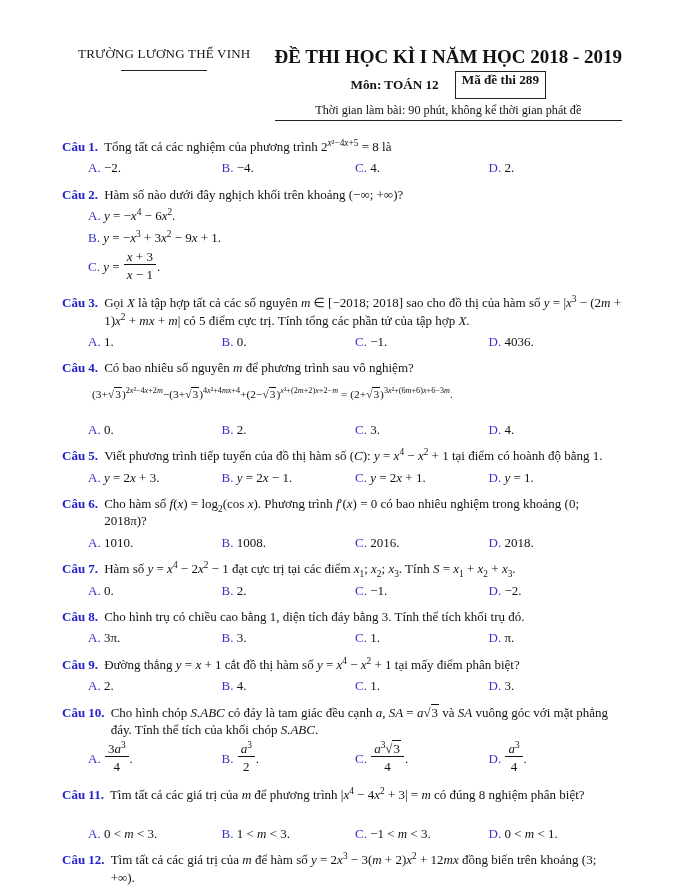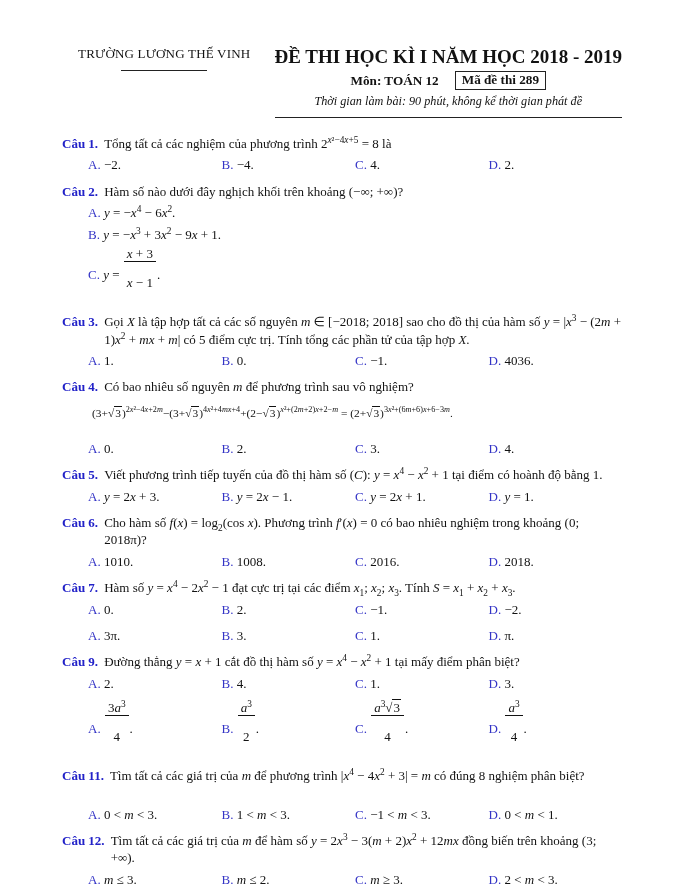--- a/index.html
+++ b/index.html
@@ -23,39 +23,39 @@
   
   .header{display:flex;align-items:flex-start;}
   .header-left{width:252px;text-align:center;}
   .school{font-weight:normal;font-size:13px;letter-spacing:0.2px;}
   .rule{width:86px;border-top:1.2px solid #222;margin:8px auto 10px auto;height:0;}
   .name-line{font-size:11.8px;text-align:left;margin-left:16px;white-space:nowrap;}
   .header-right{flex:1;margin-left:8px;text-align:center;}
   .exam-title{font-weight:bold;font-size:19px;white-space:nowrap;}
   .subject-row{display:flex;justify-content:center;align-items:center;gap:16px;margin-top:3px;}
   .subject{font-weight:bold;font-size:13.2px;}
-  .code-box{font-weight:bold;font-size:13.2px;border:1px solid #222;padding:0 6px 1px 6px;}
-  .time-note{font-style:italic;font-size:12.2px;border-bottom:1px solid #222;margin-top:4px;padding-bottom:8px;white-space:nowrap;}
+  .code-box{font-weight:bold;font-size:13.2px;border:1px solid #222;padding:0 6px 10px 6px;}
+  .time-note{font-size:12.2px;border-bottom:1px solid #222;margin-top:4px;padding-bottom:2px;white-space:nowrap;}
 
   
   .questions{margin-top:17px;}
   .question{margin-bottom:9px;}
   .q-row{display:grid;grid-template-columns:max-content 1fr;column-gap:6px;line-height:1.34;}
   .q-label{color:var(--qblue);font-weight:bold;white-space:nowrap;}
   .q-formula{margin:11px 0 0 30px;font-size:11.4px;white-space:nowrap;}
   .options{display:grid;margin-left:26px;margin-top:4px;line-height:1.34;align-items:center;row-gap:4px;}
   .options.cols-4{grid-template-columns:1fr 1fr 1fr 1fr;}
   .options.cols-2{grid-template-columns:1fr;}
   .options.spacious{margin-top:21px;}
   .opt-letter{color:var(--oblue);}
 
   
   .frac{display:inline-block;vertical-align:middle;text-align:center;line-height:1.08;padding:0 1px;}
   .frac .num{display:block;padding:0 3px;}
-  .frac .den{display:block;border-top:1px solid #111;padding:14px 3px;}
+  .frac .den{display:block;border-top:1px solid #111;padding:3px 3px;}
   .rad{border-top:1px solid #111;padding:0 1px;}
   .sqrt{white-space:nowrap;}
 
   
   .footer{position:absolute;right:62px;top:897px;font-style:italic;font-size:11px;}
 </style>
 </head>
 <body style="--qblue: #2222c8; --oblue: #3434c6;">
 
 <div class="header">
@@ -152,40 +152,48 @@
         <span class="q-body">Hàm số <i>y</i> = <i>x</i><sup>4</sup> − 2<i>x</i><sup>2</sup> − 1 đạt cực trị tại các điểm <i>x</i><sub>1</sub>; <i>x</i><sub>2</sub>; <i>x</i><sub>3</sub>. Tính <i>S</i> = <i>x</i><sub>1</sub> + <i>x</i><sub>2</sub> + <i>x</i><sub>3</sub>.</span>
       </div>
       <div class="options cols-4">
         <span class="option"><span class="opt-letter">A.</span> <span class="opt-value">0.</span></span>
         <span class="option"><span class="opt-letter">B.</span> <span class="opt-value">2.</span></span>
         <span class="option"><span class="opt-letter">C.</span> <span class="opt-value">−1.</span></span>
         <span class="option"><span class="opt-letter">D.</span> <span class="opt-value">−2.</span></span>
       </div>
     </div>
     <div class="question">
+      <div class="q-row">
+        <span class="q-label">Câu 8.</span>
+        <span class="q-body">Cho hình trụ có chiều cao bằng 1, diện tích đáy bằng 3. Tính thể tích khối trụ đó.</span>
+      </div>
       <div class="options cols-4">
         <span class="option"><span class="opt-letter">A.</span> <span class="opt-value">3π.</span></span>
         <span class="option"><span class="opt-letter">B.</span> <span class="opt-value">3.</span></span>
         <span class="option"><span class="opt-letter">C.</span> <span class="opt-value">1.</span></span>
         <span class="option"><span class="opt-letter">D.</span> <span class="opt-value">π.</span></span>
       </div>
     </div>
     <div class="question">
       <div class="q-row">
         <span class="q-label">Câu 9.</span>
         <span class="q-body">Đường thẳng <i>y</i> = <i>x</i> + 1 cắt đồ thị hàm số <i>y</i> = <i>x</i><sup>4</sup> − <i>x</i><sup>2</sup> + 1 tại mấy điểm phân biệt?</span>
       </div>
       <div class="options cols-4">
         <span class="option"><span class="opt-letter">A.</span> <span class="opt-value">2.</span></span>
         <span class="option"><span class="opt-letter">B.</span> <span class="opt-value">4.</span></span>
         <span class="option"><span class="opt-letter">C.</span> <span class="opt-value">1.</span></span>
         <span class="option"><span class="opt-letter">D.</span> <span class="opt-value">3.</span></span>
       </div>
     </div>
     <div class="question">
+      <div class="q-row">
+        <span class="q-label">Câu 10.</span>
+        <span class="q-body">Cho hình chóp <i>S.ABC</i> có đáy là tam giác đều cạnh <i>a</i>, <i>SA</i> = <i>a</i><span class="sqrt">√<span class="rad">3</span></span> và <i>SA</i> vuông góc với mặt phẳng đáy. Tính thể tích của khối chóp <i>S.ABC</i>.</span>
+      </div>
       <div class="options cols-4">
         <span class="option"><span class="opt-letter">A.</span> <span class="opt-value"><span class="frac"><span class="num">3<i>a</i><sup>3</sup></span><span class="den">4</span></span>.</span></span>
         <span class="option"><span class="opt-letter">B.</span> <span class="opt-value"><span class="frac"><span class="num"><i>a</i><sup>3</sup></span><span class="den">2</span></span>.</span></span>
         <span class="option"><span class="opt-letter">C.</span> <span class="opt-value"><span class="frac"><span class="num"><i>a</i><sup>3</sup><span class="sqrt">√<span class="rad">3</span></span></span><span class="den">4</span></span>.</span></span>
         <span class="option"><span class="opt-letter">D.</span> <span class="opt-value"><span class="frac"><span class="num"><i>a</i><sup>3</sup></span><span class="den">4</span></span>.</span></span>
       </div>
     </div>
     <div class="question">
       <div class="q-row">
         <span class="q-label">Câu 11.</span>

